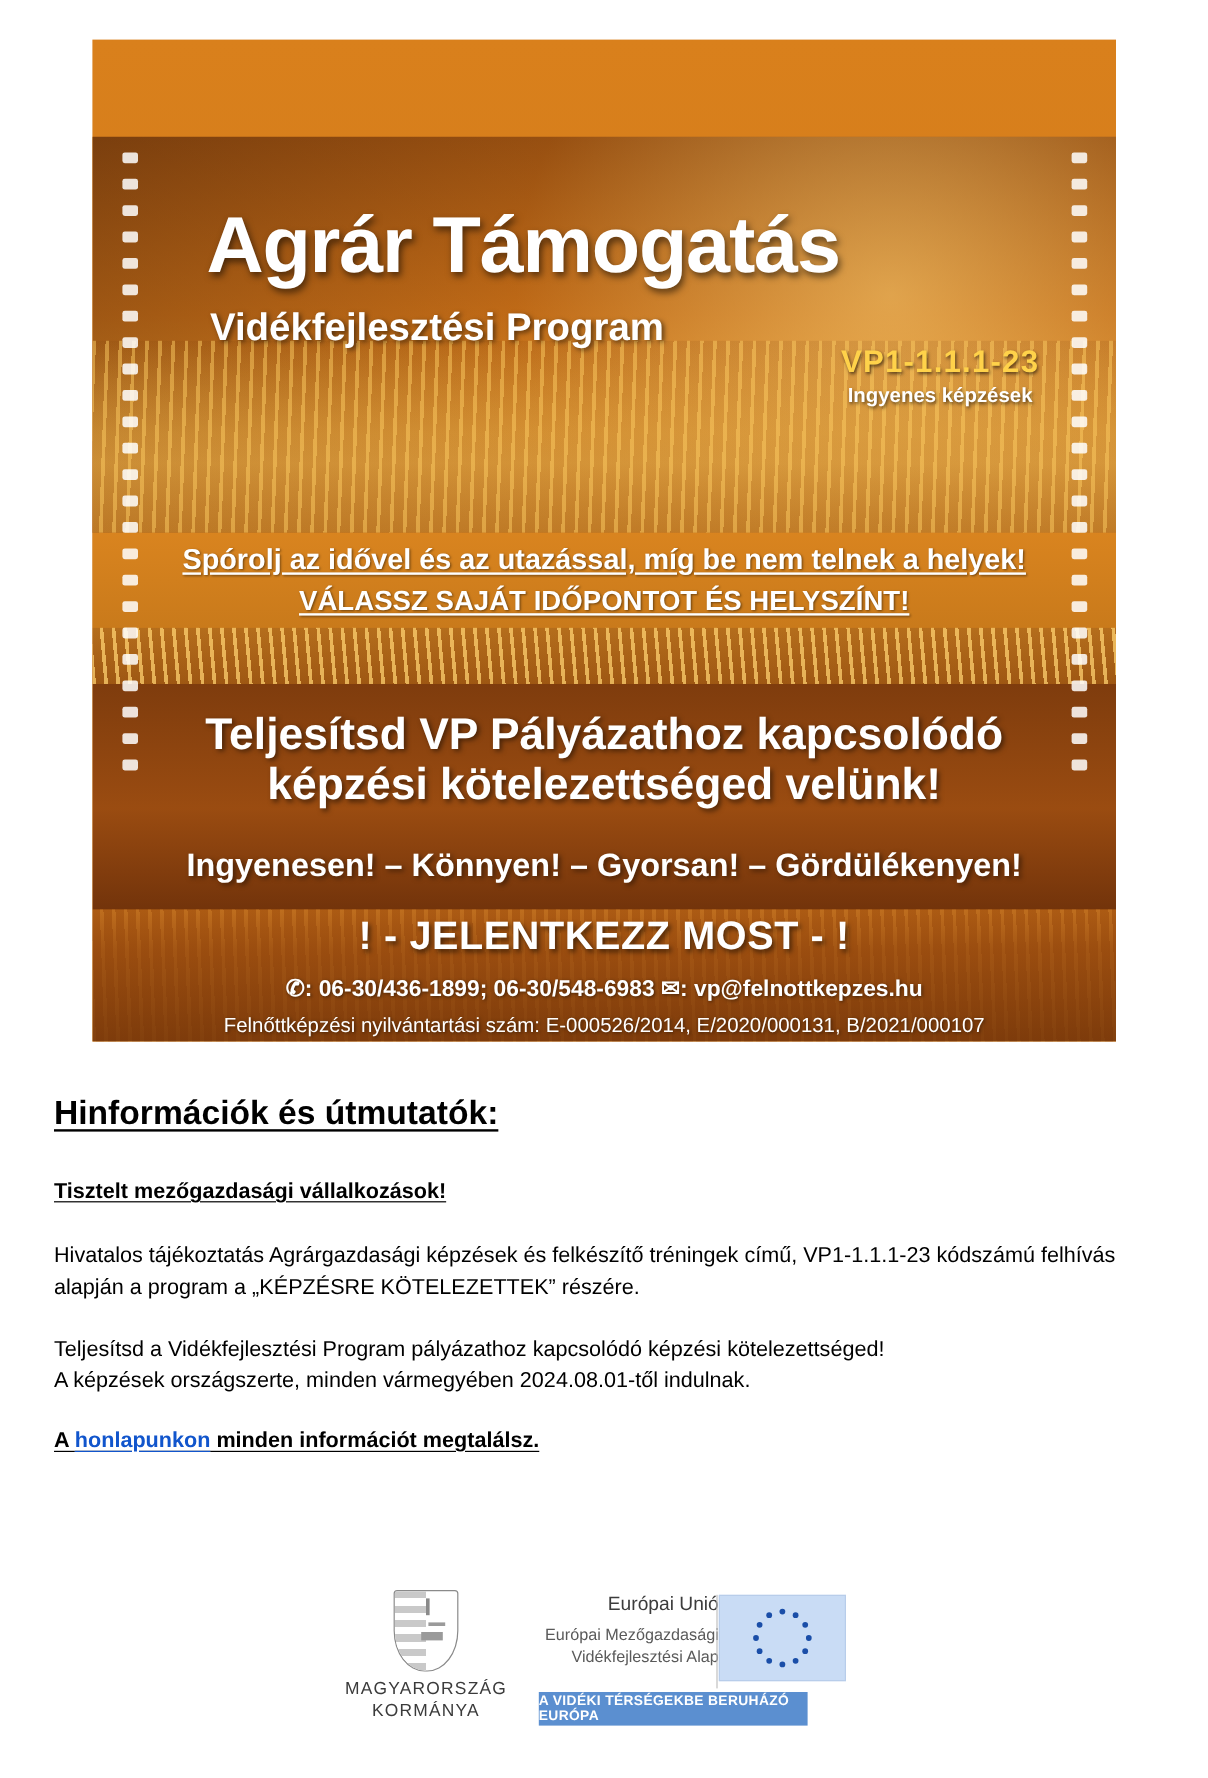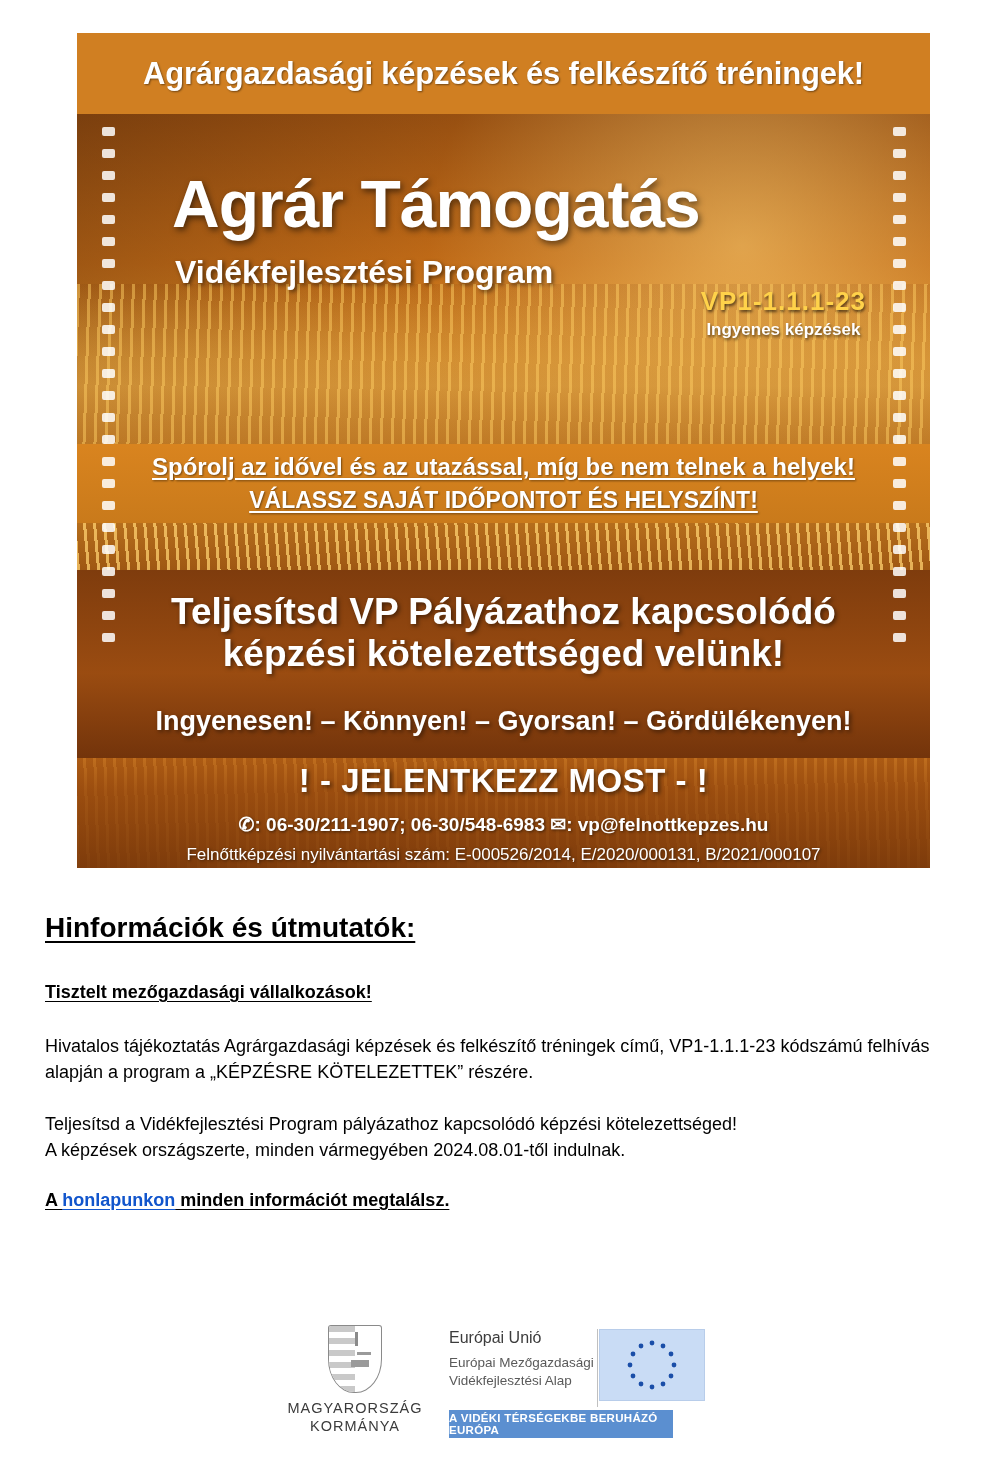--- a/index.html
+++ b/index.html
@@ -321,21 +321,21 @@
     color: #3b3b3b;
     line-height: 1.25;
   }
   .eu {
     position: absolute;
     left: 160px;
     top: 4px;
     width: 280px;
   }
   .eu-top { display: flex; align-items: flex-start; }
-  .eu-text { width: 150px; padding-left: 4px; }
+  .eu-text { width: 150px; padding-left: 4px; text-align: right; }
   .eu-text .t1 { font-size: 16px; color: #3c3c3c; }
   .eu-text .t2 { font-size: 13.5px; color: #5a5a5a; margin-top: 7px; line-height: 1.35; }
   .eu-flag {
     width: 104px;
     height: 70px;
     background: #c9dcf5;
     position: relative;
     border: 1px solid #b8cdea;
   }
   .eu-flag .stars {
@@ -365,23 +365,20 @@
     width: 1px;
     height: 78px;
     background: #c0c0c0;
   }
 </style>
 </head>
 <body>
 
 <div class="poster">
 
-  <div class="poster-headline">
-    <span>Agrárgazdasági képzések és felkészítő tréningek!</span>
-  </div>
 
   <div class="perf left">
     <i></i>
       <i></i>
       <i></i>
       <i></i>
       <i></i>
       <i></i>
       <i></i>
       <i></i>
@@ -446,21 +443,21 @@
   <div class="wheat"></div>
 
   <div class="msg">
     <div class="m1">Teljesítsd VP Pályázathoz kapcsolódó</div>
     <div class="m2">képzési kötelezettséged velünk!</div>
     <div class="m3">Ingyenesen! – Könnyen! – Gyorsan! – Gördülékenyen!</div>
   </div>
 
   <div class="cta">
     <div class="big">! - JELENTKEZZ MOST - !</div>
-    <div class="phones">✆: 06-30/211-1907; 06-30/548-6983 ✉: vp@felnottkepzes.hu</div>
+    <div class="phones">✆: 06-30/436-1899; 06-30/548-6983 ✉: vp@felnottkepzes.hu</div>
     <div class="reg">Felnőttképzési nyilvántartási szám: E-000526/2014, E/2020/000131, B/2021/000107</div>
   </div>
 </div>
 
 <div class="content">
   <h1 class="doc-title">Hinformációk és útmutatók:</h1>
   <p class="lead-bold">Tisztelt mezőgazdasági vállalkozások!</p>
   <p class="para">Hivatalos tájékoztatás Agrárgazdasági képzések és felkészítő tréningek című, VP1-1.1.1-23 kódszámú felhívás alapján a program a „KÉPZÉSRE KÖTELEZETTEK” részére.</p>
   <p class="para">
     <span>Teljesítsd a Vidékfejlesztési Program pályázathoz kapcsolódó képzési kötelezettséged!</span><br>

